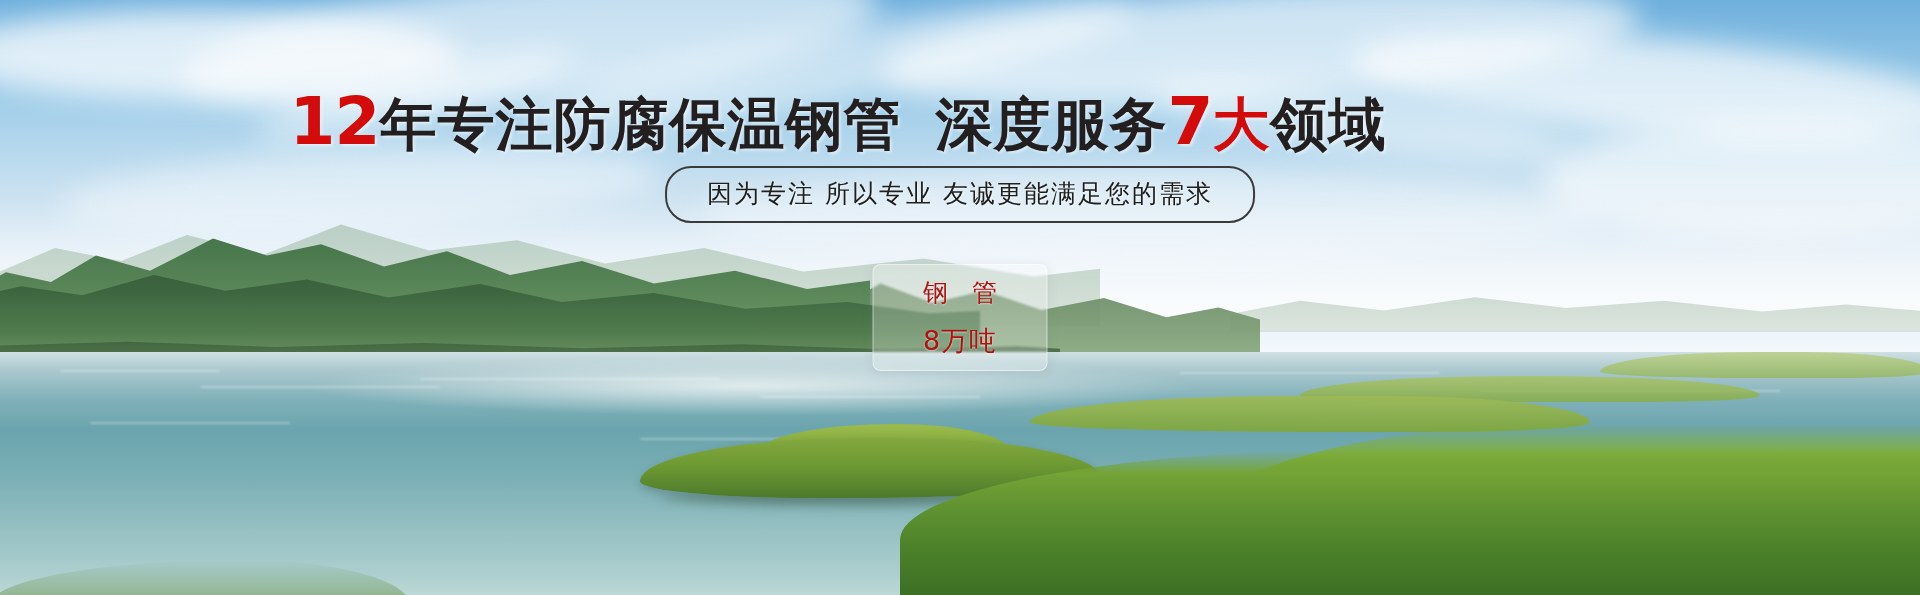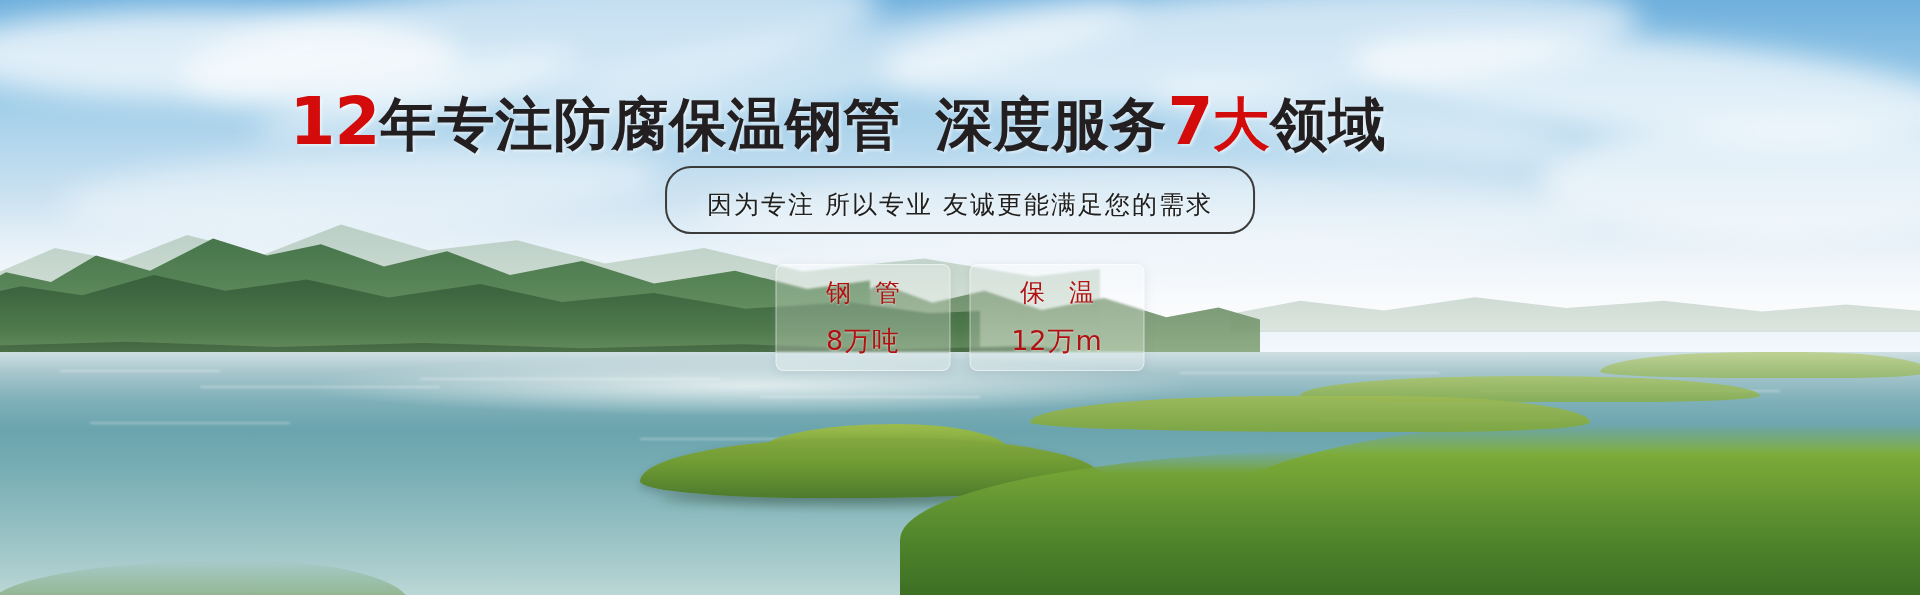--- a/index.html
+++ b/index.html
@@ -139,21 +139,21 @@
     font-family:"DejaVu Sans","Liberation Sans",sans-serif;
   }
   .hl-red{color:#d40b0b;text-shadow:2px 2px 3px rgba(255,255,255,.55);}
   .hl-dark{color:#231f20;text-shadow:2px 2px 3px rgba(255,255,255,.5);}
   .hl-num{font-size:66px;letter-spacing:-1px;}
   .hl-gap{display:inline-block;width:34px;}
 
   
   .pill{
     position:absolute;left:50%;top:166px;transform:translateX(-50%);
-    padding:20px 40px 11px;
+    padding:9px 40px 11px;
     border:2px solid #3b3b3b;border-radius:26px;
     color:#20201f;font-size:25px;letter-spacing:2px;white-space:nowrap;
     font-family:"DejaVu Sans","Liberation Sans",sans-serif;
     text-shadow:1px 1px 2px rgba(255,255,255,.6);
     background:rgba(255,255,255,.06);
   }
 
   
   .cards{
     position:absolute;left:50%;top:264px;transform:translateX(-50%);
@@ -238,19 +238,15 @@
   <div class="pill">因为专注 所以专业  友诚更能满足您的需求</div>
 
   <div class="cards">
 
     <div class="card">
       <div class="card-title">钢 管</div>
       <div class="card-value"><span>8万吨</span><sup></sup></div>
     </div>
 
 
-    <div class="card">
-      <div class="card-title">保 温</div>
-      <div class="card-value"><span>12万m</span><sup></sup></div>
-    </div>
 
   </div>
 </div>
 
 </body></html>

